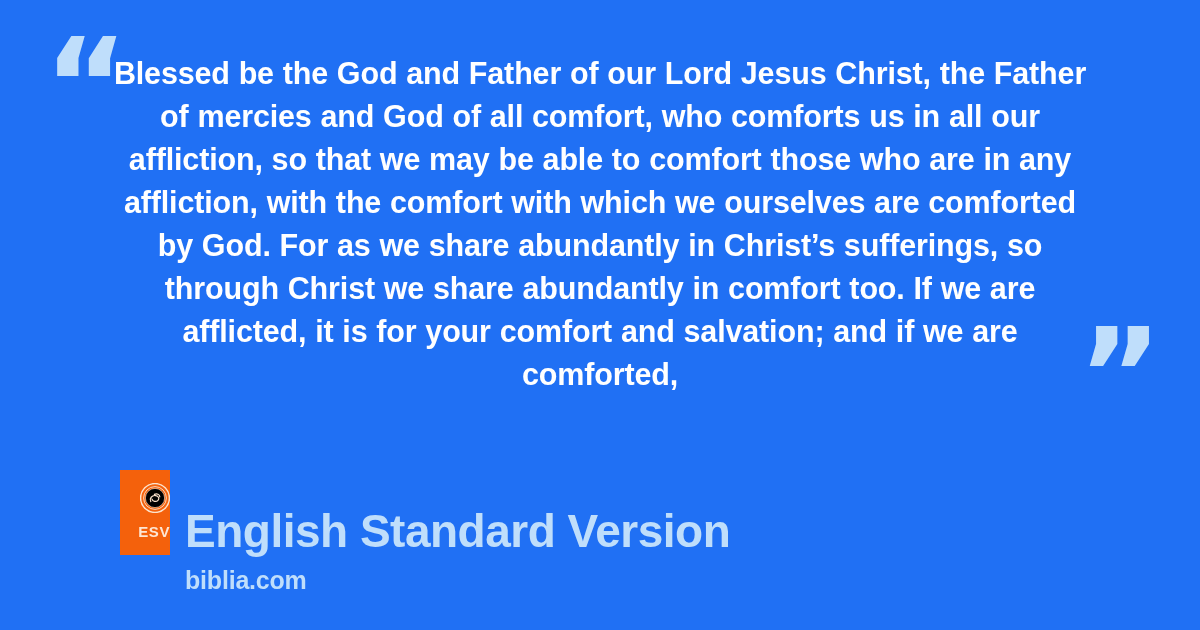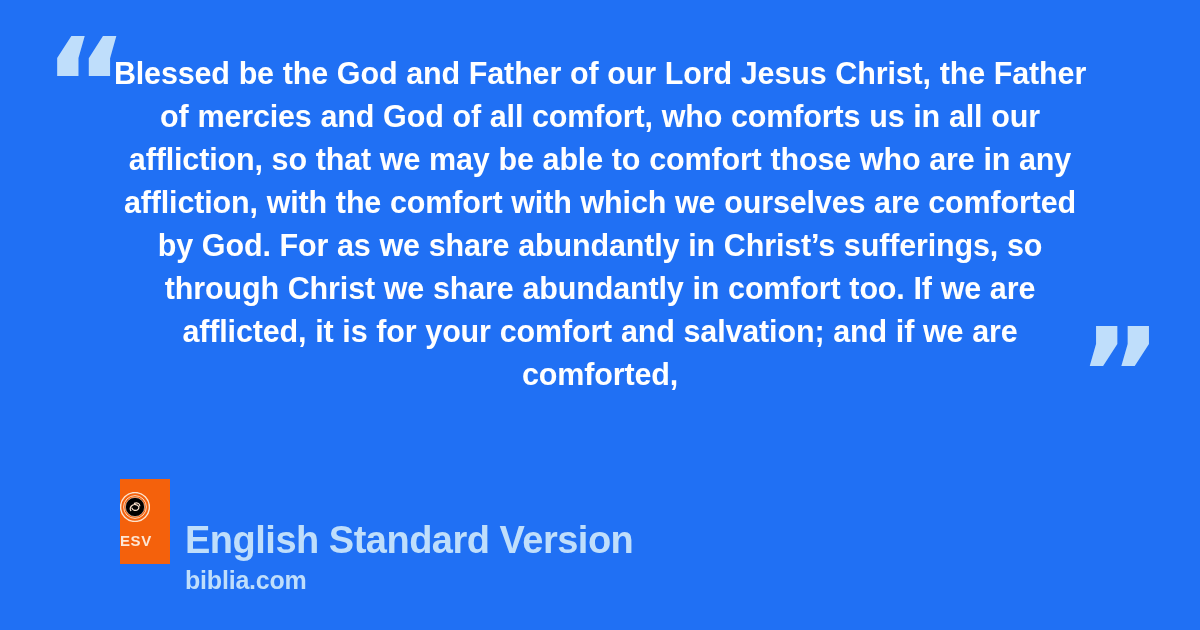--- a/index.html
+++ b/index.html
@@ -77,21 +77,21 @@
     align-items: flex-start;
     gap: 15px;
   }
 
   .esv-badge {
     width: 50px;
     height: 85px;
     background: #f4610c;
     display: flex;
     flex-direction: column;
-    align-items: flex-start;
+    align-items: flex-end;
     justify-content: flex-start;
     padding-top: 13px;
     flex: none;
   }
 
   .esv-seal {
     width: 30px;
     height: 30px;
     flex: none;
   }
@@ -109,34 +109,34 @@
   .attribution-text {
     display: flex;
     flex-direction: column;
     padding-top: 2px;
   }
 
   .version-name {
     color: #bfdefb;
     font-family: "Liberation Sans", sans-serif;
     font-weight: 700;
-    font-size: 38px;
+    font-size: 46px;
     line-height: 46px;
     letter-spacing: -0.5px;
     margin-top: 36px;
   }
 
   .site-name {
     color: #bfdefb;
     font-family: "Liberation Sans", sans-serif;
     font-weight: 700;
     font-size: 25px;
     line-height: 30px;
     letter-spacing: -0.2px;
-    margin-top: 2px;
+    margin-top: 11px;
   }
 </style>
 </head>
 <body>
 
 <div class="card">
 
   <div class="quote-area">
 
     <span class="quote-mark quote-mark-open">“</span>

